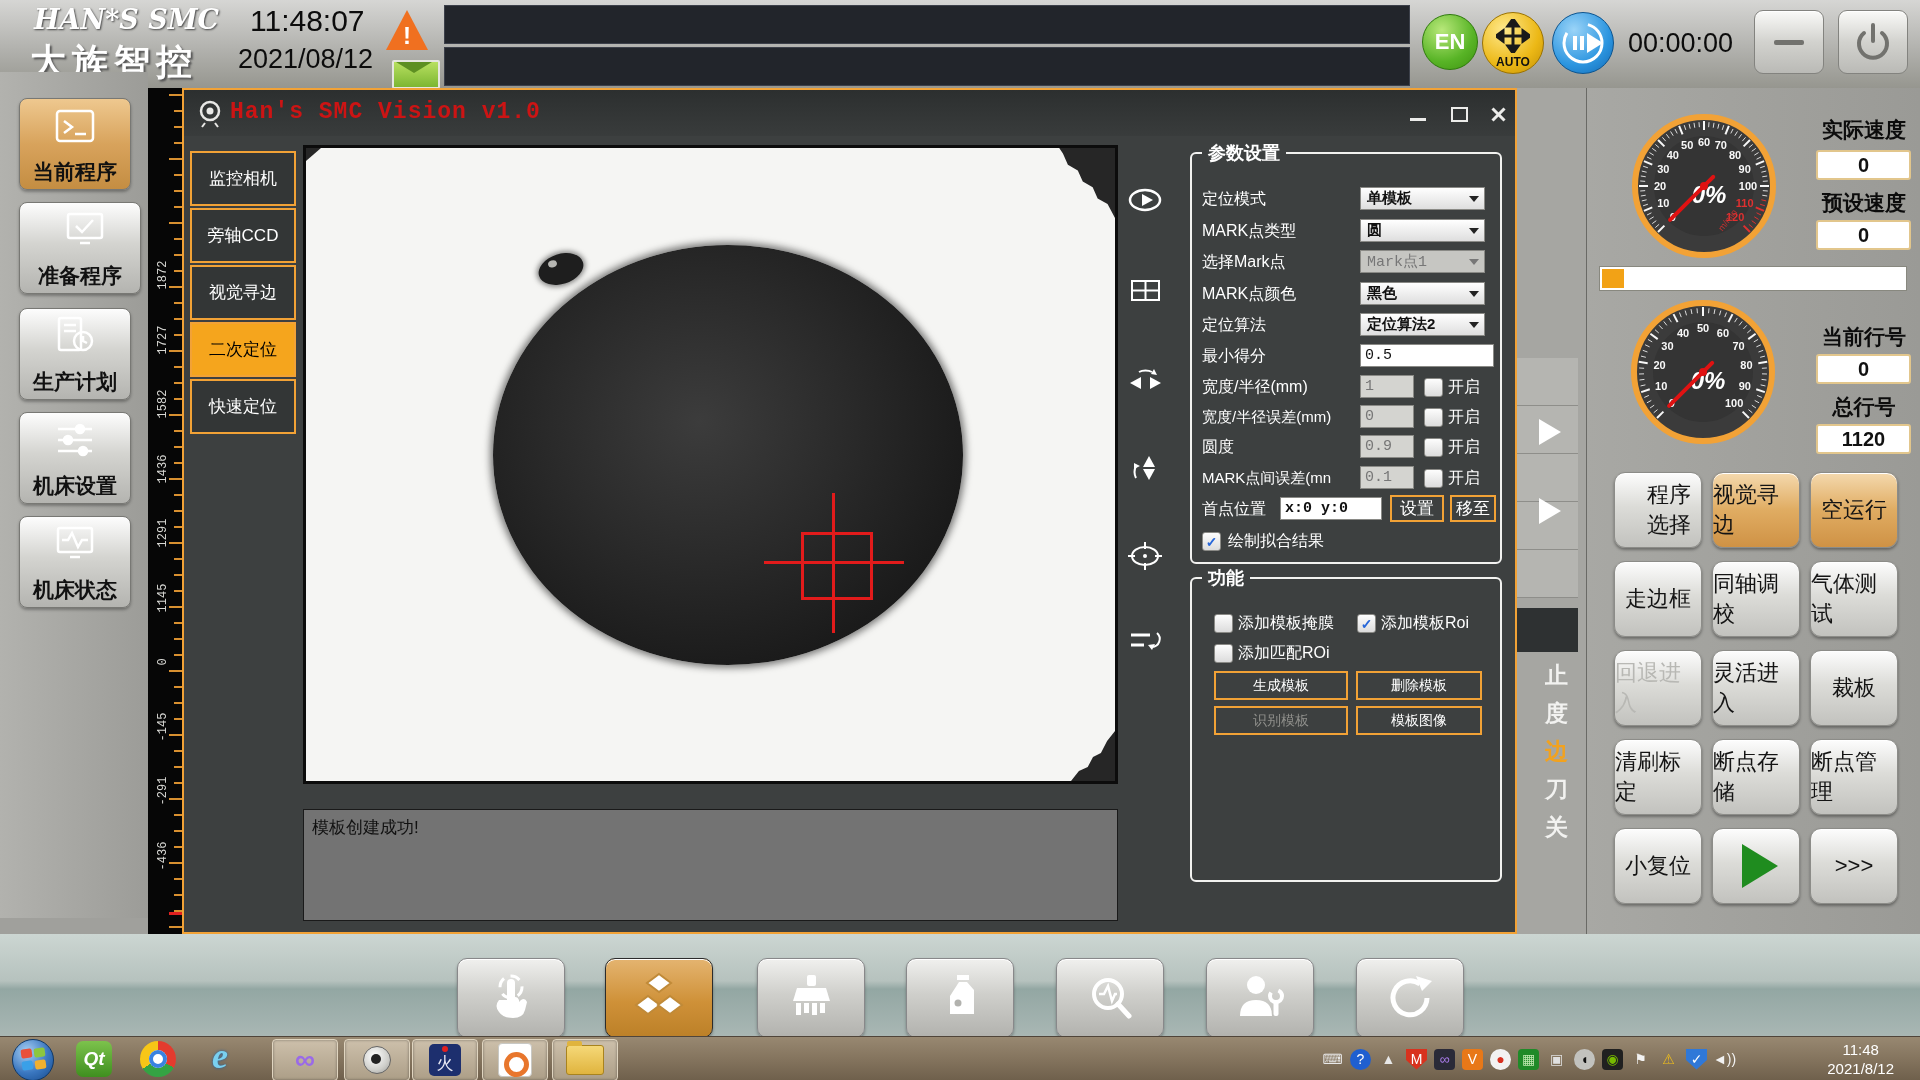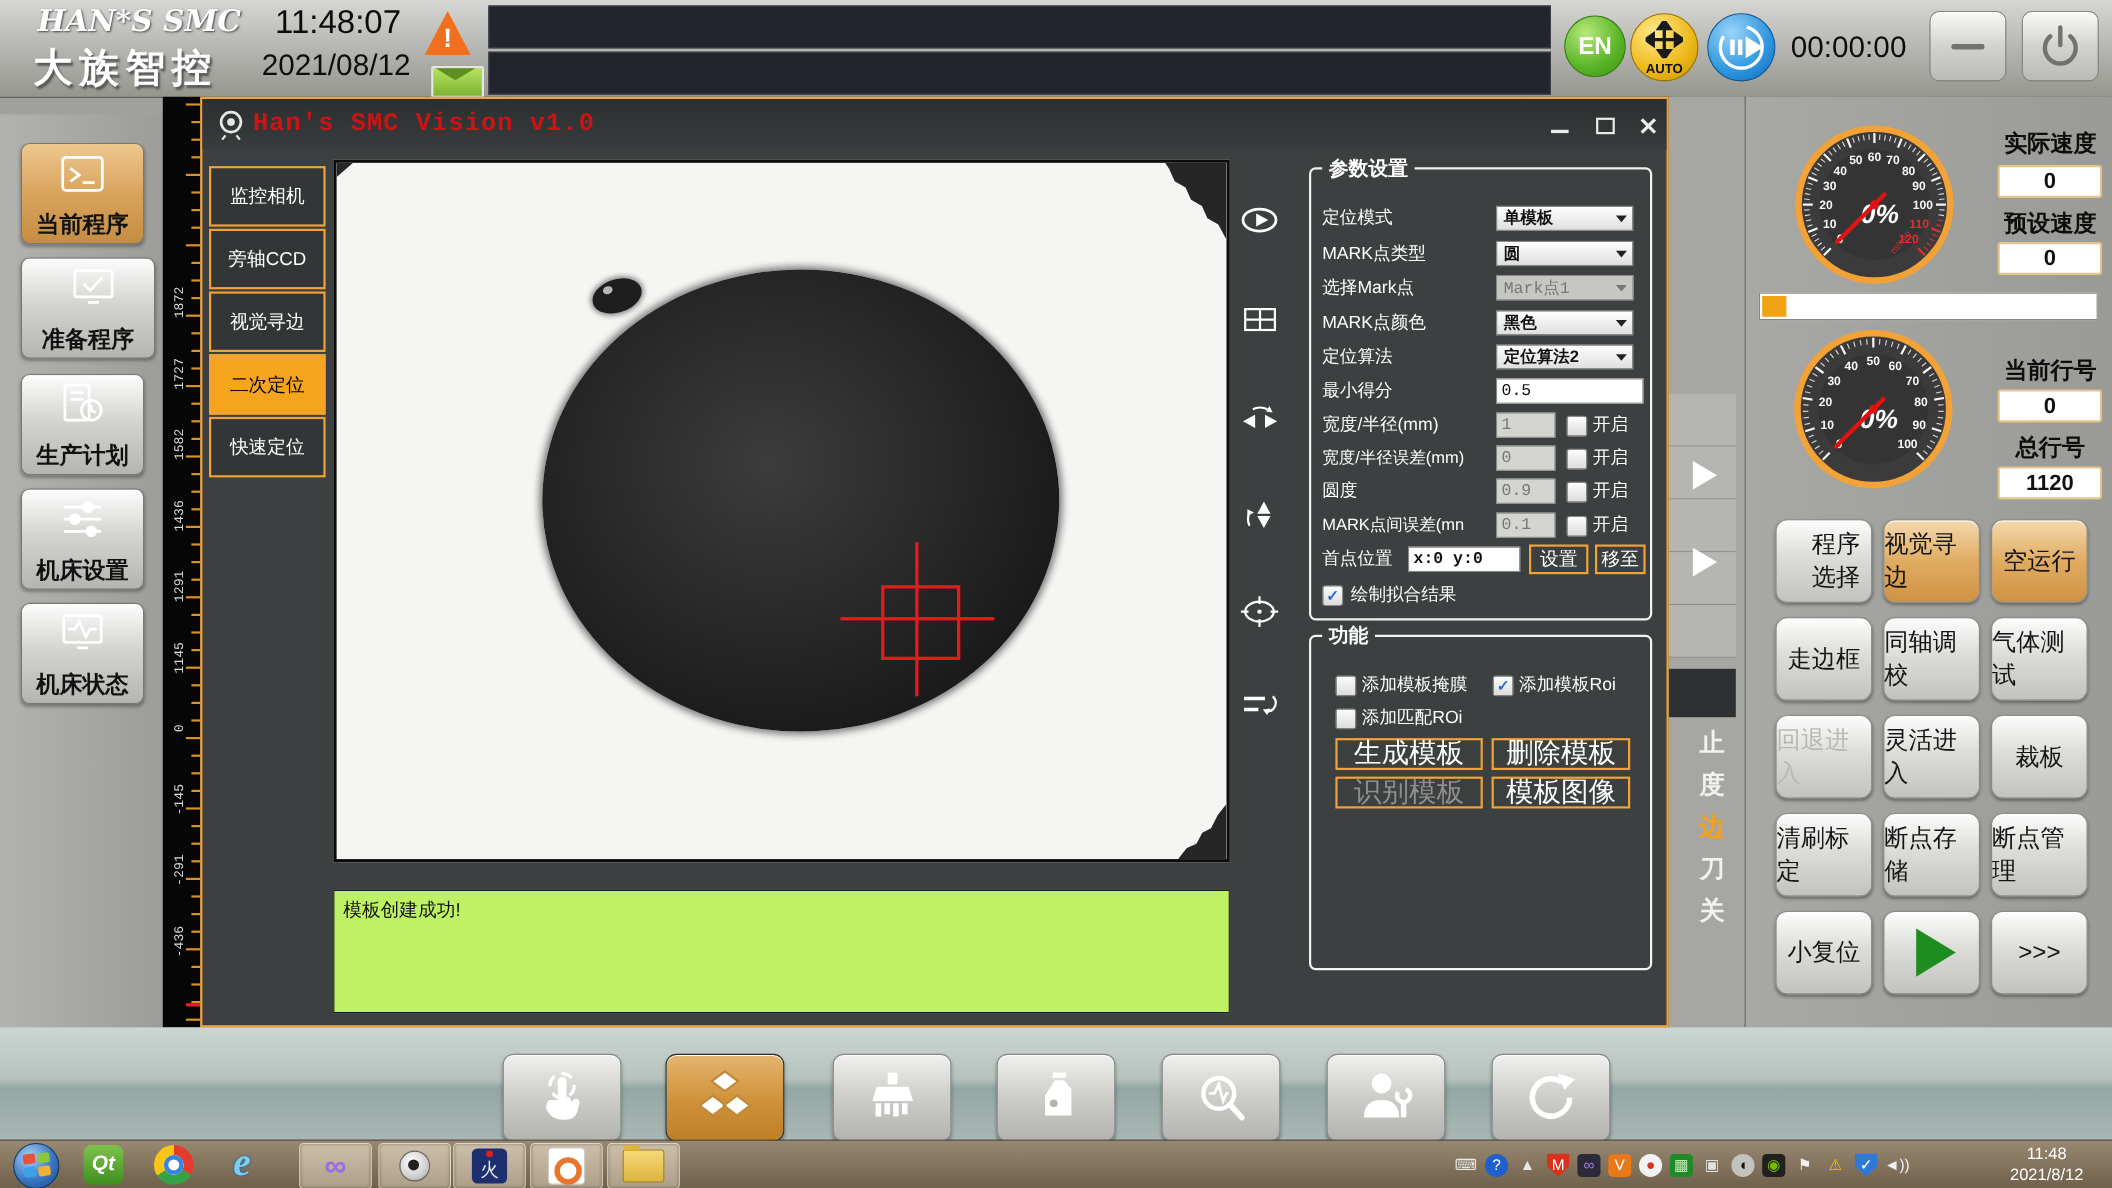--- a/index.html
+++ b/index.html
@@ -31,21 +31,21 @@
   .badge.auto .auto-t{position:absolute;left:0;right:0;bottom:4px;color:#111;font-weight:bold;font-size:12px;}
   .badge.run{left:1552px;top:12px;width:60px;height:60px;
         background:radial-gradient(circle at 35% 28%,#9ad4f8,#2d96e0 60%,#1068b4);border:1px solid #0c548f;}
   .timer{position:absolute;left:1628px;top:28px;width:116px;font-size:27px;color:#0c0c0c;}
   .winbtn{position:absolute;top:10px;width:68px;height:62px;border-radius:9px;border:1px solid #83837f;
         background:linear-gradient(#fafaf8,#d2d2ce 50%,#babab6);box-shadow:inset 0 1px 0 #fff;}
   .winbtn.min{left:1754px;} .winbtn.pwr{left:1838px;}
   .winbtn.min i{position:absolute;left:19px;top:29px;width:30px;height:5px;background:#72726e;border-radius:2px;}
 
   
-  .sidebar{position:absolute;left:0;top:104px;width:148px;height:846px;background:linear-gradient(90deg,#b2b2ae,#9c9c98);}
+  .sidebar{position:absolute;left:0;top:72px;width:148px;height:846px;background:linear-gradient(90deg,#b2b2ae,#9c9c98);}
   .sbtn{position:absolute;left:19px;width:110px;height:90px;border-radius:8px;border:1px solid #787874;
         background:linear-gradient(#fdfdfd,#d4d4d0 45%,#b4b4b0);box-shadow:0 2px 3px rgba(0,0,0,.3);text-align:center;}
   .sbtn.active{background:linear-gradient(#eec88f,#d8a35c 50%,#c48d42);}
   .sbtn svg{margin-top:4px;}
   .sbtn .slabel{position:absolute;left:0;right:0;bottom:3px;font-size:21px;font-weight:bold;color:#111;}
 
   
   .ruler{position:absolute;left:148px;top:88px;width:34px;height:846px;background:#060606;overflow:hidden;}
   .rtick{position:absolute;right:0;height:2px;background:#d89030;}
   .rlabel{position:absolute;left:-15px;width:60px;text-align:center;transform:rotate(-90deg);
@@ -92,21 +92,21 @@
         clip-path:polygon(10% 0,100% 0,100% 100%,88% 80%,72% 72%,64% 56%,48% 48%,40% 32%,24% 24%,16% 8%);}
   .c-br{right:0;bottom:0;width:44px;height:50px;
         clip-path:polygon(100% 0,100% 100%,0 100%,18% 80%,38% 72%,50% 52%,68% 44%,82% 20%);}
   .c-tl{left:0;top:0;width:15px;height:13px;clip-path:polygon(0 0,100% 0,0 100%);}
 
   .side-tools{position:absolute;left:938px;top:55px;width:47px;height:639px;background:#3d4040;}
   .stool{position:absolute;left:6px;width:35px;height:35px;}
 
   .resbar{position:absolute;left:119px;top:697px;width:815px;height:22px;background:#24272d;box-sizing:border-box;}
   .resbar span{margin-left:6px;color:#e21b1b;font-size:15px;font-weight:bold;font-family:"Liberation Mono",monospace;line-height:22px;display:inline-block;}
-  .logbox{position:absolute;left:119px;top:719px;width:815px;height:112px;background:#bef264;border:1px solid #1a1a1a;box-sizing:border-box;}
+  .logbox{position:absolute;left:119px;top:719px;width:815px;height:112px;background:#737373;border:1px solid #1a1a1a;box-sizing:border-box;}
   .logbox span{margin:6px 0 0 8px;display:inline-block;color:#111;font-size:17px;}
 
   .gbox{position:absolute;left:1006px;width:312px;border:2px solid #f2f2f0;border-radius:6px;box-sizing:border-box;}
   .gtitle{position:absolute;top:-13px;left:10px;background:#3d4040;padding:0 6px;color:#fff;font-size:18px;font-weight:bold;}
   .prow{position:absolute;left:0;width:100%;height:24px;}
   .plabel{position:absolute;left:10px;color:#fff;font-size:16px;line-height:24px;white-space:nowrap;}
   .dd{position:absolute;left:168px;top:0;width:125px;height:23px;background:linear-gradient(#ffffff,#dedede);
       border:1px solid #8a8a86;box-sizing:border-box;}
   .dd .ddv{position:absolute;left:6px;top:1px;font-size:15px;font-weight:bold;color:#111;}
   .dd .caret{position:absolute;right:5px;top:8px;width:0;height:0;border-left:5px solid transparent;
@@ -117,21 +117,21 @@
   .pin{position:absolute;top:0;height:23px;border:1px solid #8a8a86;background:#fff;color:#111;
       font-size:15px;padding:0 4px;box-sizing:border-box;font-family:"Liberation Mono",monospace;}
   .pin.dis{background:#d4d4d0;color:#777;}
   .pcheck{position:absolute;top:3px;width:17px;height:17px;background:linear-gradient(#fdfdfd,#dcdcdc);
       border:1px solid #8a8a86;border-radius:3px;text-align:center;}
   .pcheck.checked:after{content:"✓";color:#2767d9;font-weight:bold;font-size:14px;line-height:16px;}
   .plab2{position:absolute;color:#fff;font-size:16px;line-height:24px;}
   .obtn{position:absolute;top:-2px;height:27px;background:#3d4040;border:2px solid #f2a236;color:#fff;
       font-size:17px;text-align:center;line-height:23px;box-sizing:border-box;}
   .fbtn{position:absolute;height:29px;background:#3d4040;border:2px solid #f2a236;color:#fff;
-      font-size:25px;text-align:center;line-height:25px;box-sizing:border-box;}
+      font-size:14px;text-align:center;line-height:25px;box-sizing:border-box;}
   .fbtn.dis{color:#8f8f8b;}
 
   
   .rpanel{position:absolute;left:1586px;top:88px;width:334px;height:846px;
       background:linear-gradient(90deg,#a8a8a4,#9a9a96);border-left:1px solid #6a6a66;}
   .rlabel2{position:absolute;width:110px;text-align:center;color:#0c0c0c;font-size:21px;font-weight:bold;}
   .vbox{position:absolute;width:95px;height:30px;background:#fff;border:2px solid #e2c68c;border-radius:3px;
       text-align:center;line-height:27px;font-size:20px;font-weight:bold;color:#111;box-sizing:border-box;}
   .pbar{position:absolute;left:12px;top:178px;width:308px;height:25px;background:#fff;border:1px solid #88887f;box-sizing:border-box;}
   .pknob{position:absolute;left:2px;top:2px;width:22px;height:19px;background:#f2a216;}

